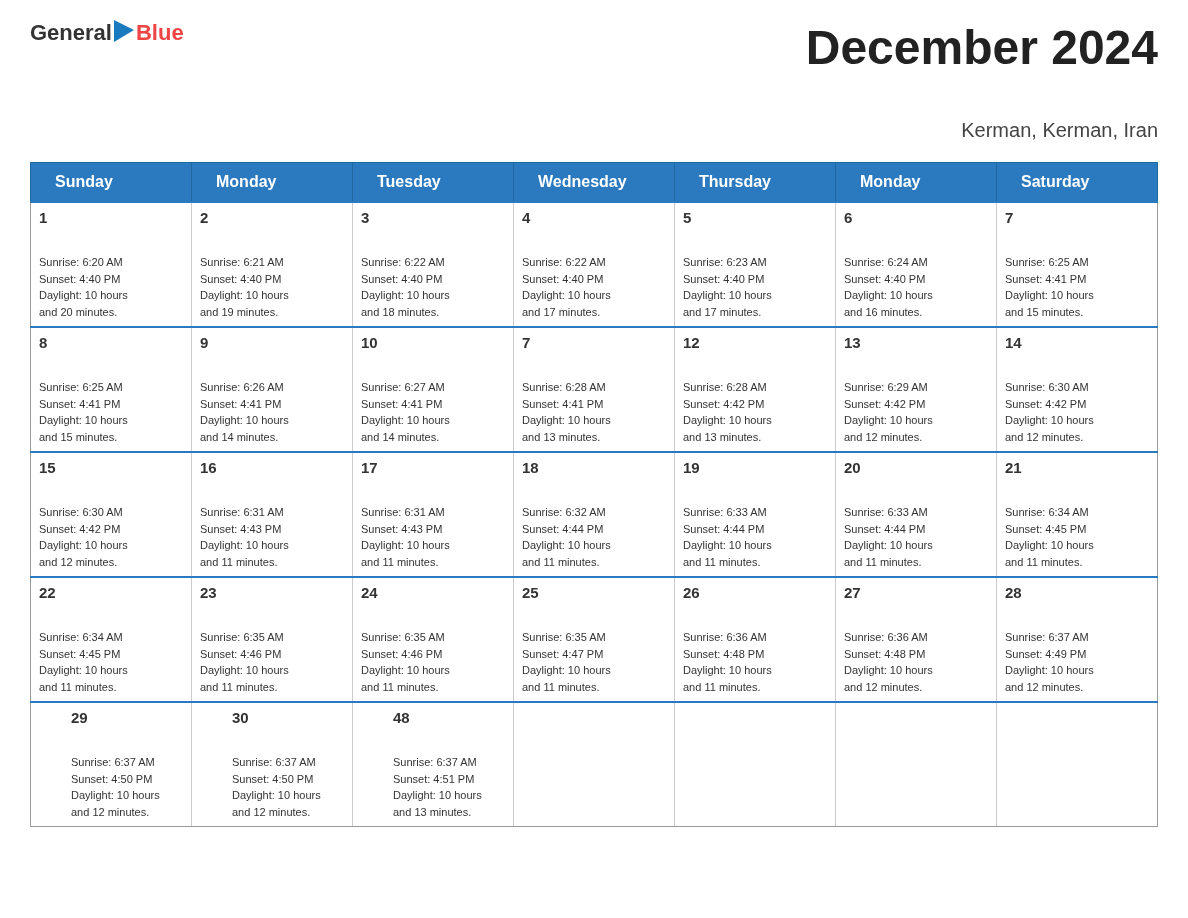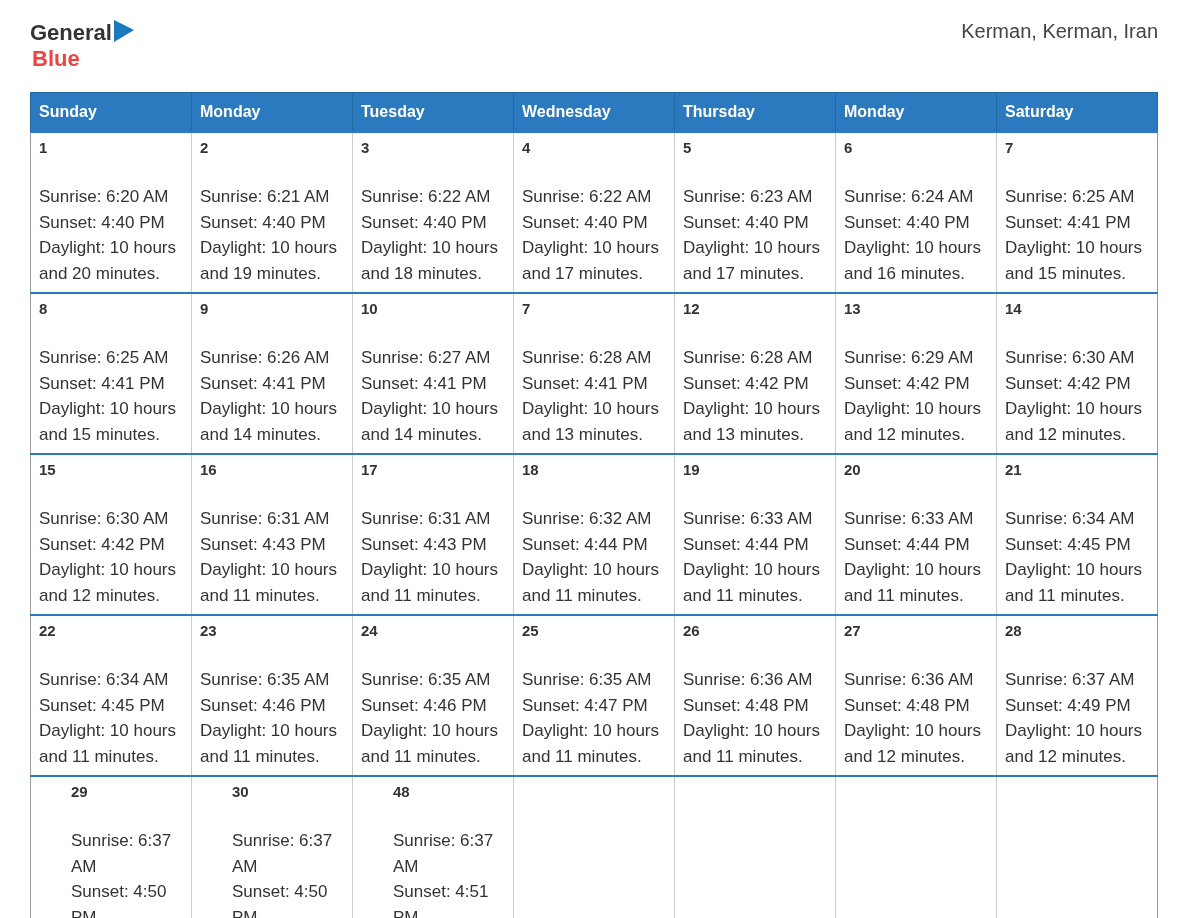--- a/index.html
+++ b/index.html
@@ -20,21 +20,21 @@
       display: flex;
       align-items: center;
     }
     .logo-text-general {
       font-size: 22px;
       font-weight: bold;
       color: #333;
     }
     .logo-wrapper {
       display: flex;
-      flex-direction: column;
+      flex-direction: row;
     }
     .logo-line1 {
       display: flex;
       align-items: center;
     }
     .logo-line2 {
       color: #ef4444;
       font-size: 22px;
       font-weight: bold;
       padding-left: 2px;
@@ -44,32 +44,33 @@
     }
     .title-block h1 {
       font-size: 48px;
       font-weight: bold;
       color: #222;
     }
     .title-block h2 {
       font-size: 20px;
       font-weight: normal;
       color: #444;
+      margin-top: 44px;
     }
     .calendar {
       width: 100%;
       border-collapse: collapse;
       border: 1px solid #999;
     }
     .calendar thead tr th {
       background-color: #2b7abf;
       color: #fff;
       font-size: 16px;
       font-weight: bold;
-      padding: 10px 8px;
+      padding: 10px 24px;
       text-align: left;
       border: 1px solid #2068a0;
     }
     .calendar tbody tr td {
       vertical-align: top;
       padding: 6px 8px;
       font-size: 13px;
       color: #333;
       border-top: 2px solid #2b7abf;
       border-left: 1px solid #ccc;
@@ -88,21 +89,21 @@
       border-bottom: 1px solid #999;
       padding-left: 40px;
     }
     .day-number {
       font-size: 15px;
       font-weight: bold;
       display: block;
       margin-bottom: 3px;
     }
     .day-info {
-      font-size: 17px;
+      font-size: 11px;
       line-height: 1.5;
       color: #333;
       margin-top: 28px;
     }
     .empty-cell {
       border-top: 2px solid #2b7abf;
     }
   </style>
 </head>
 <body>
@@ -113,20 +114,21 @@
       <div class="logo-line1">
         <span class="logo-text-general">General</span>
         <svg width="20" height="22" viewBox="0 0 20 22" style="margin-left:2px; margin-top:-4px;">
           <polygon points="0,0 20,10 0,22" fill="#1a7abf"></polygon>
         </svg>
       </div>
       <div class="logo-line2">Blue</div>
     </div>
   </div>
   <div class="title-block">
+    <h1>December 2024</h1>
     <h2>Kerman, Kerman, Iran</h2>
   </div>
 </div>
 
 <table class="calendar">
   <thead>
     <tr>
       <th>Sunday</th>
       <th>Monday</th>
       <th>Tuesday</th>

